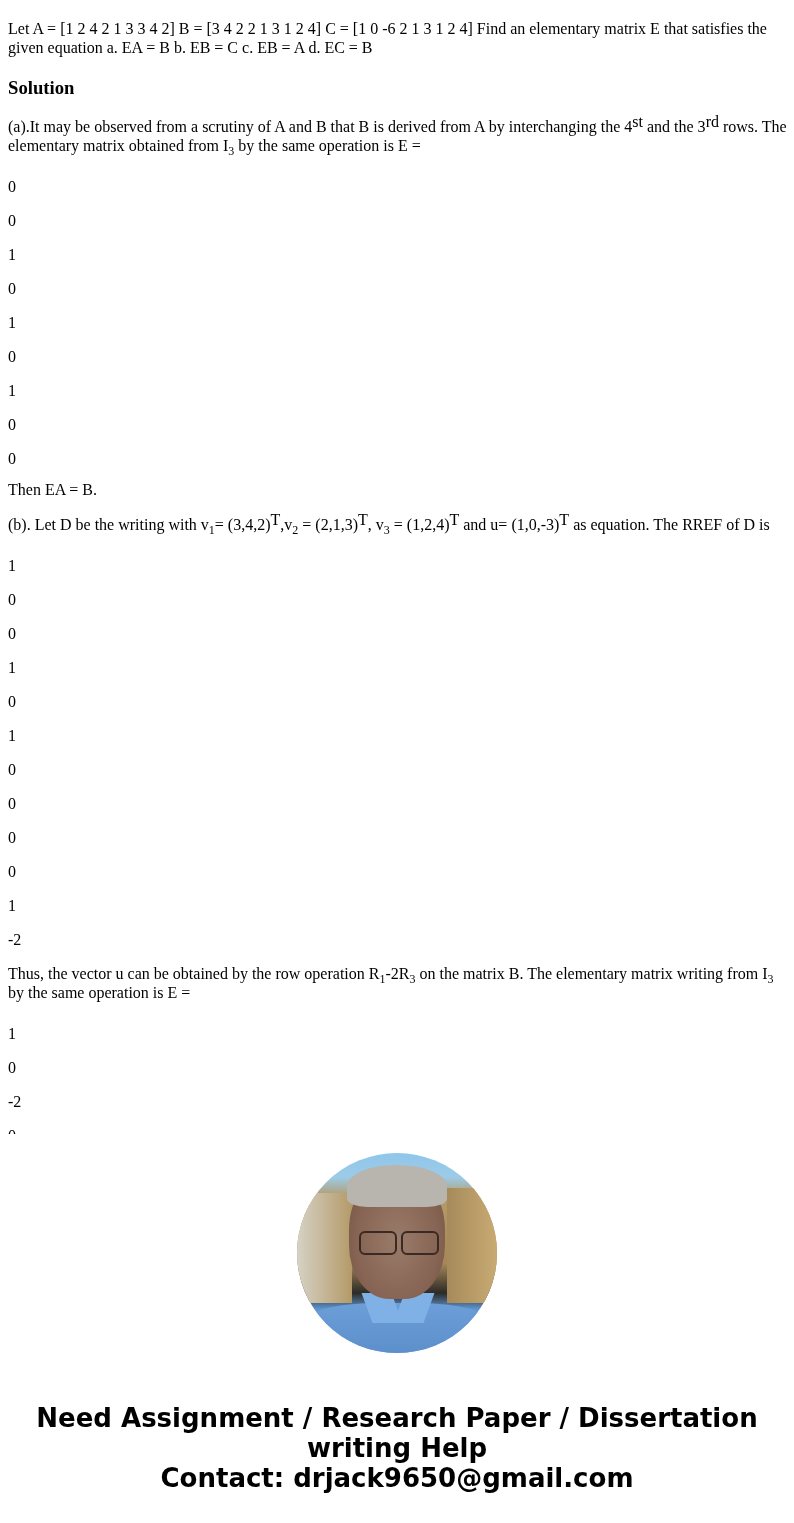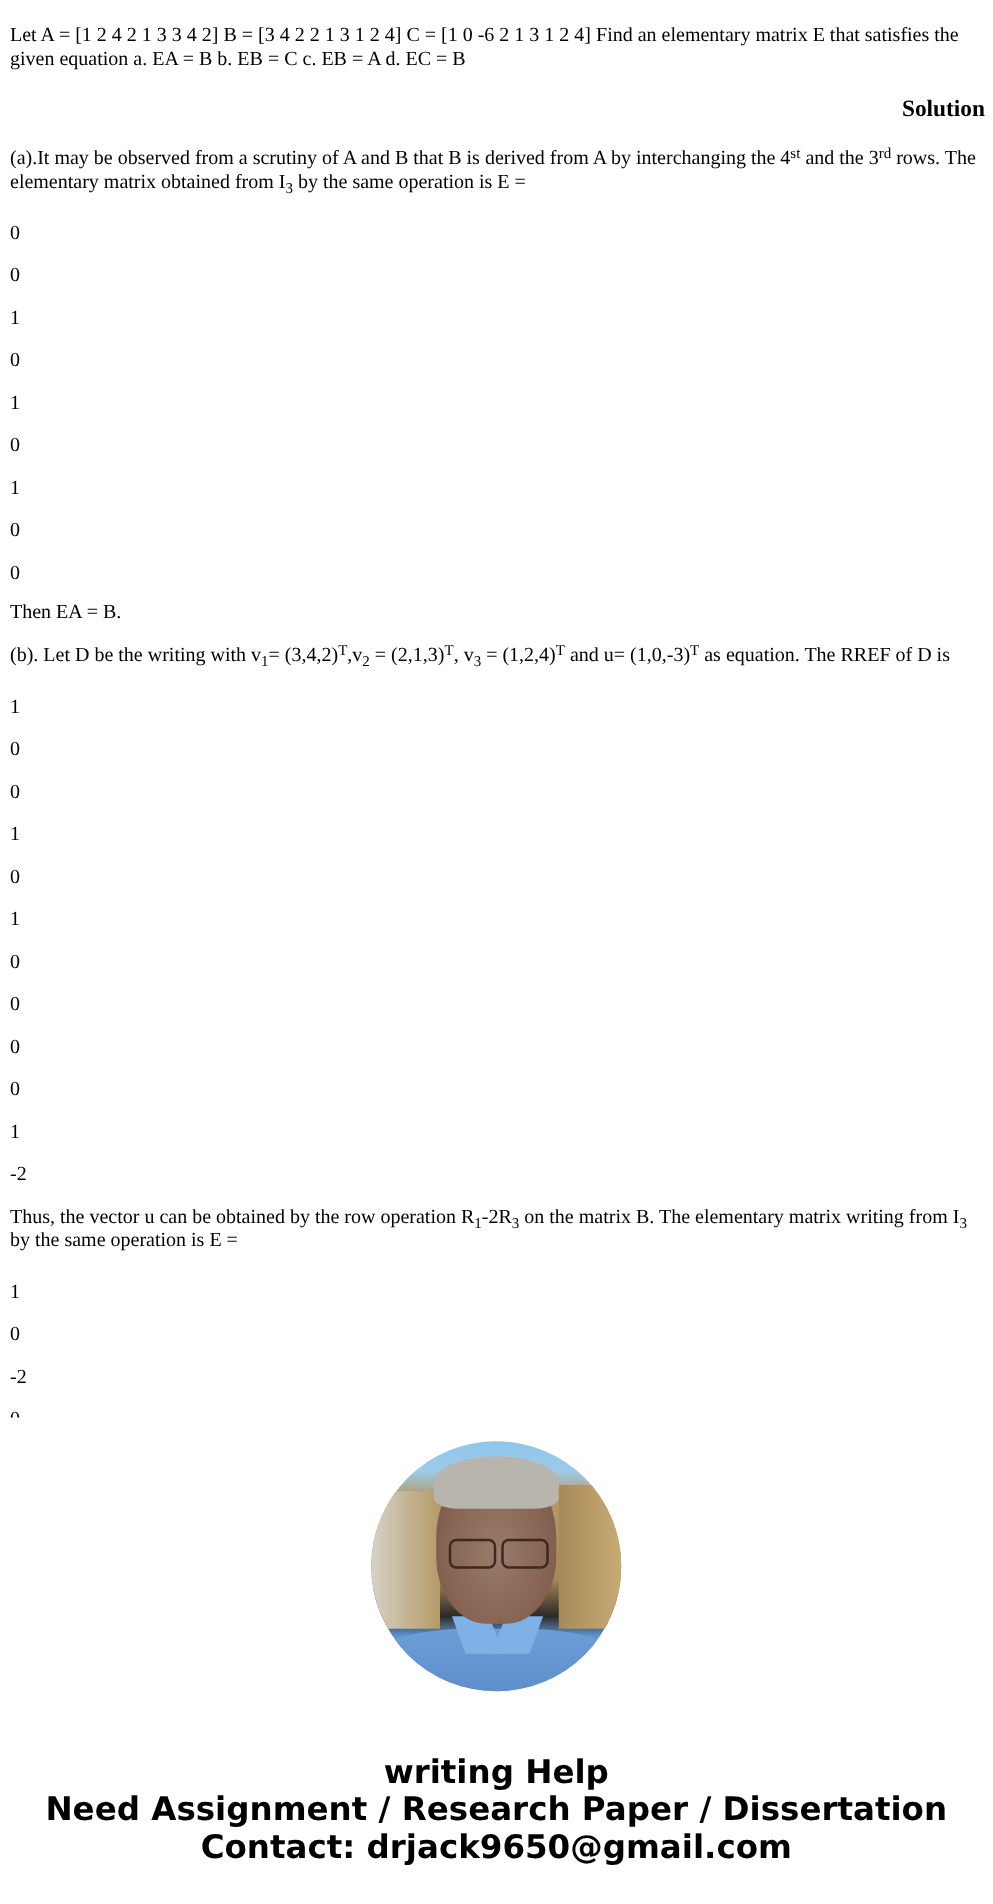--- a/index.html
+++ b/index.html
@@ -15,22 +15,22 @@
   .content {
     position: absolute;
     left: 8px;
     top: 12px;
     width: 780px;
     height: 1122px;
     overflow: hidden;
   }
   p { margin: 16px 0; line-height: 19px; }
   p.first { margin-top: 7px; }
-  h3 { font-size: 18.7px; font-weight: bold; margin: 20px 0 18px 0; line-height: 22px; text-align: right; }
-  sup { font-size: 12px; line-height: 0; vertical-align: 5px; }
+  h3 { font-size: 18.7px; font-weight: bold; margin: 20px 0 18px 0; line-height: 22px; }
+  sup { font-size: 16px; line-height: 0; vertical-align: 5px; }
   sub { font-size: 12px; line-height: 0; vertical-align: -4px; }
   .cell { margin: 0; height: 34px; line-height: 19px; padding-top: 6px; box-sizing: border-box; }
   .matrix { margin-top: 8px; }
   .promo {
     position: absolute;
     left: 0; top: 1150px; width: 794px;
     text-align: center;
   }
   .avatar {
     width: 200px; height: 200px; border-radius: 50%;
@@ -112,17 +112,17 @@
     <div class="panel-r"></div>
     <div class="shirt"></div>
     <div class="collar-l"></div>
     <div class="collar-r"></div>
     <div class="head"></div>
     <div class="hair"></div>
     <div class="glasses-l"></div>
     <div class="glasses-r"></div>
   </div>
   <div class="promo-text">
+    <div>Need Assignment / Research Paper / Dissertation</div>
     <div>writing Help</div>
-    <div>Need Assignment / Research Paper / Dissertation</div>
     <div>Contact: drjack9650@gmail.com</div>
   </div>
 </div>
 
 </body></html>

